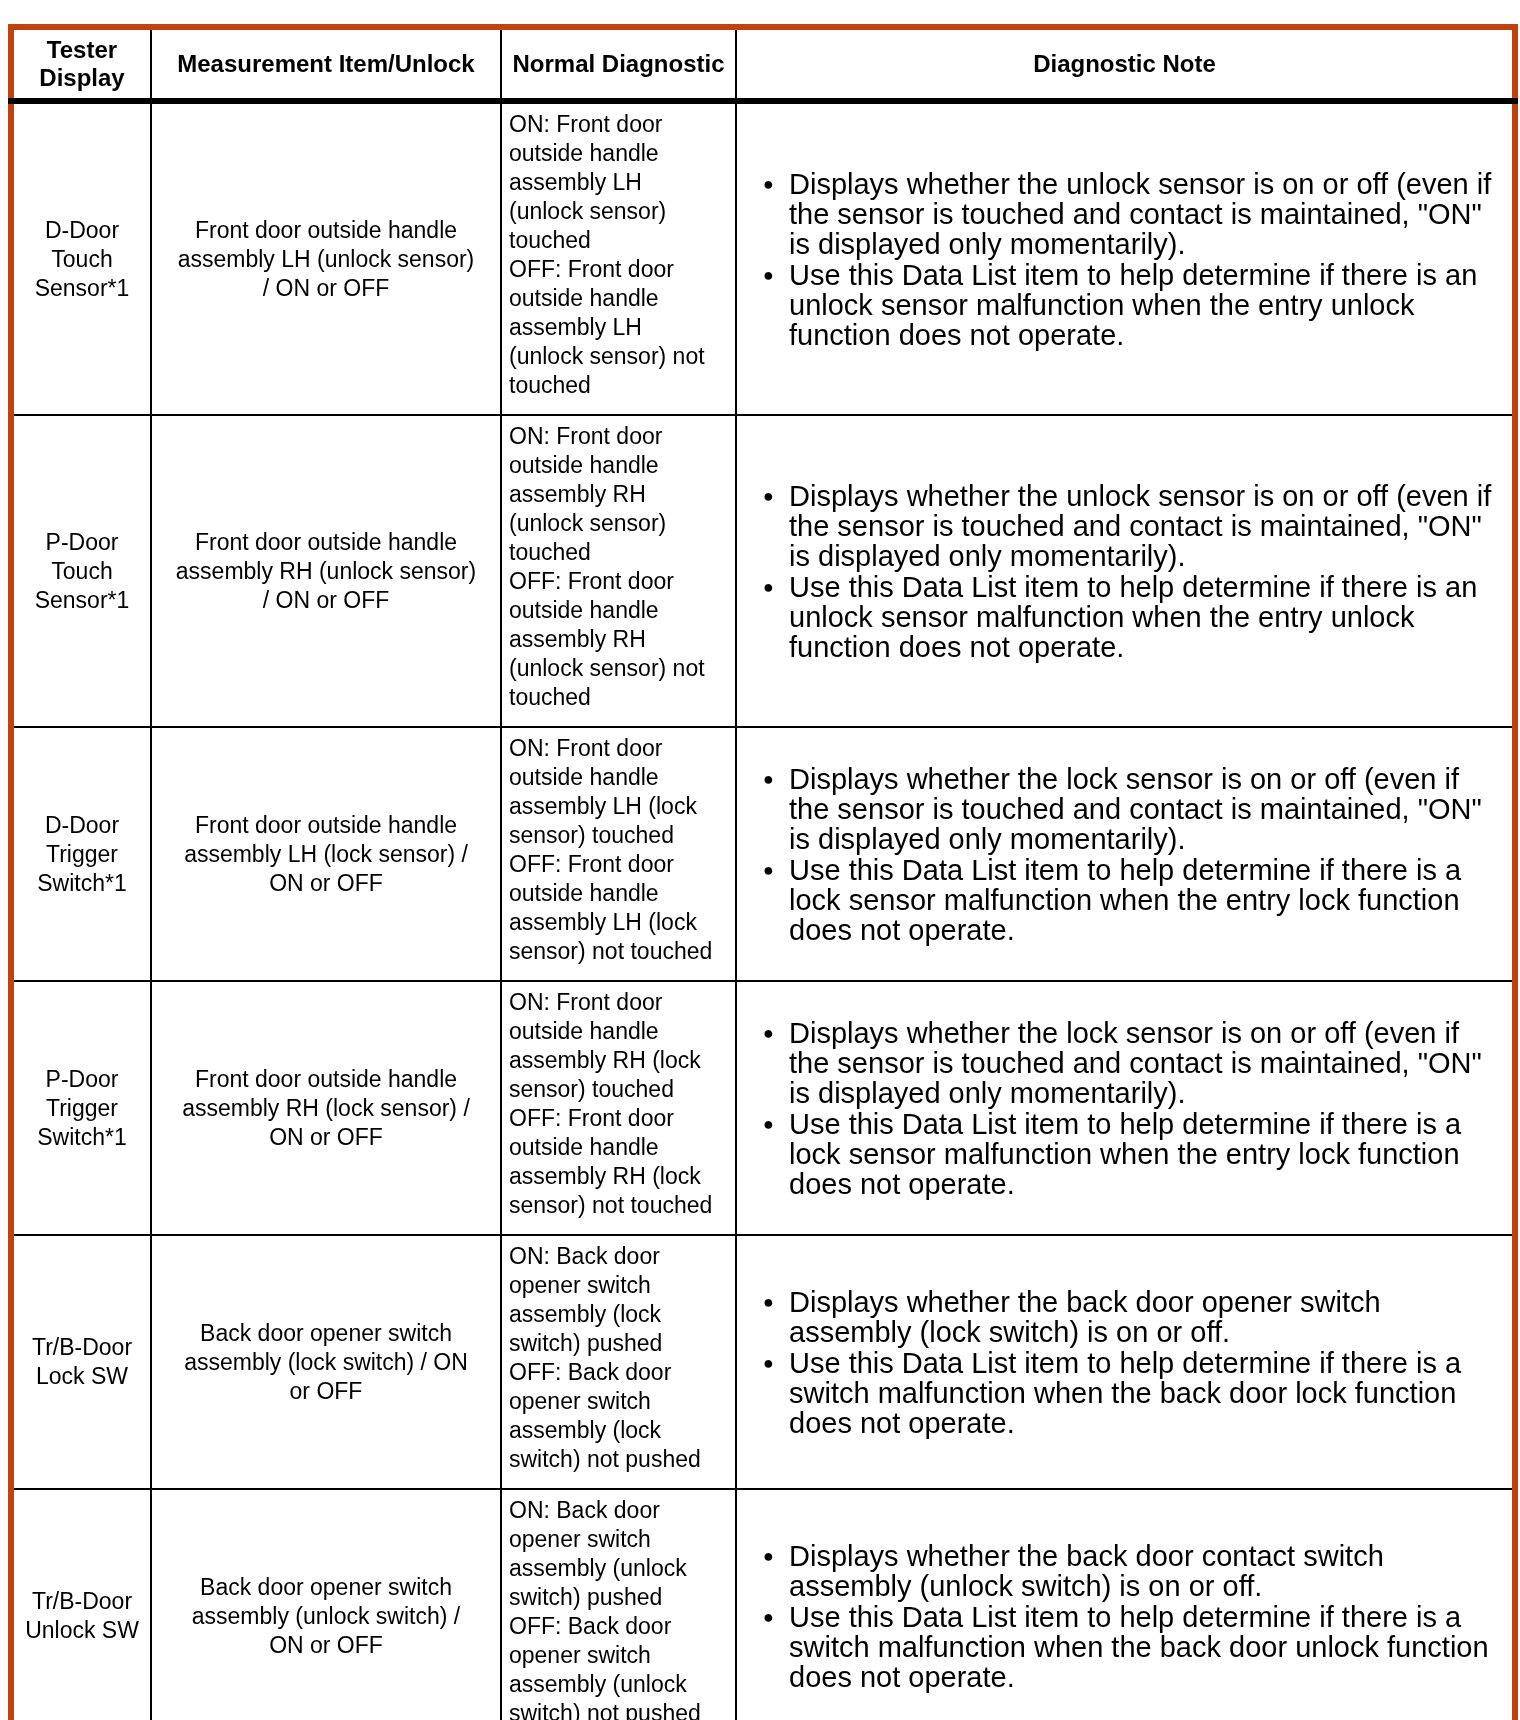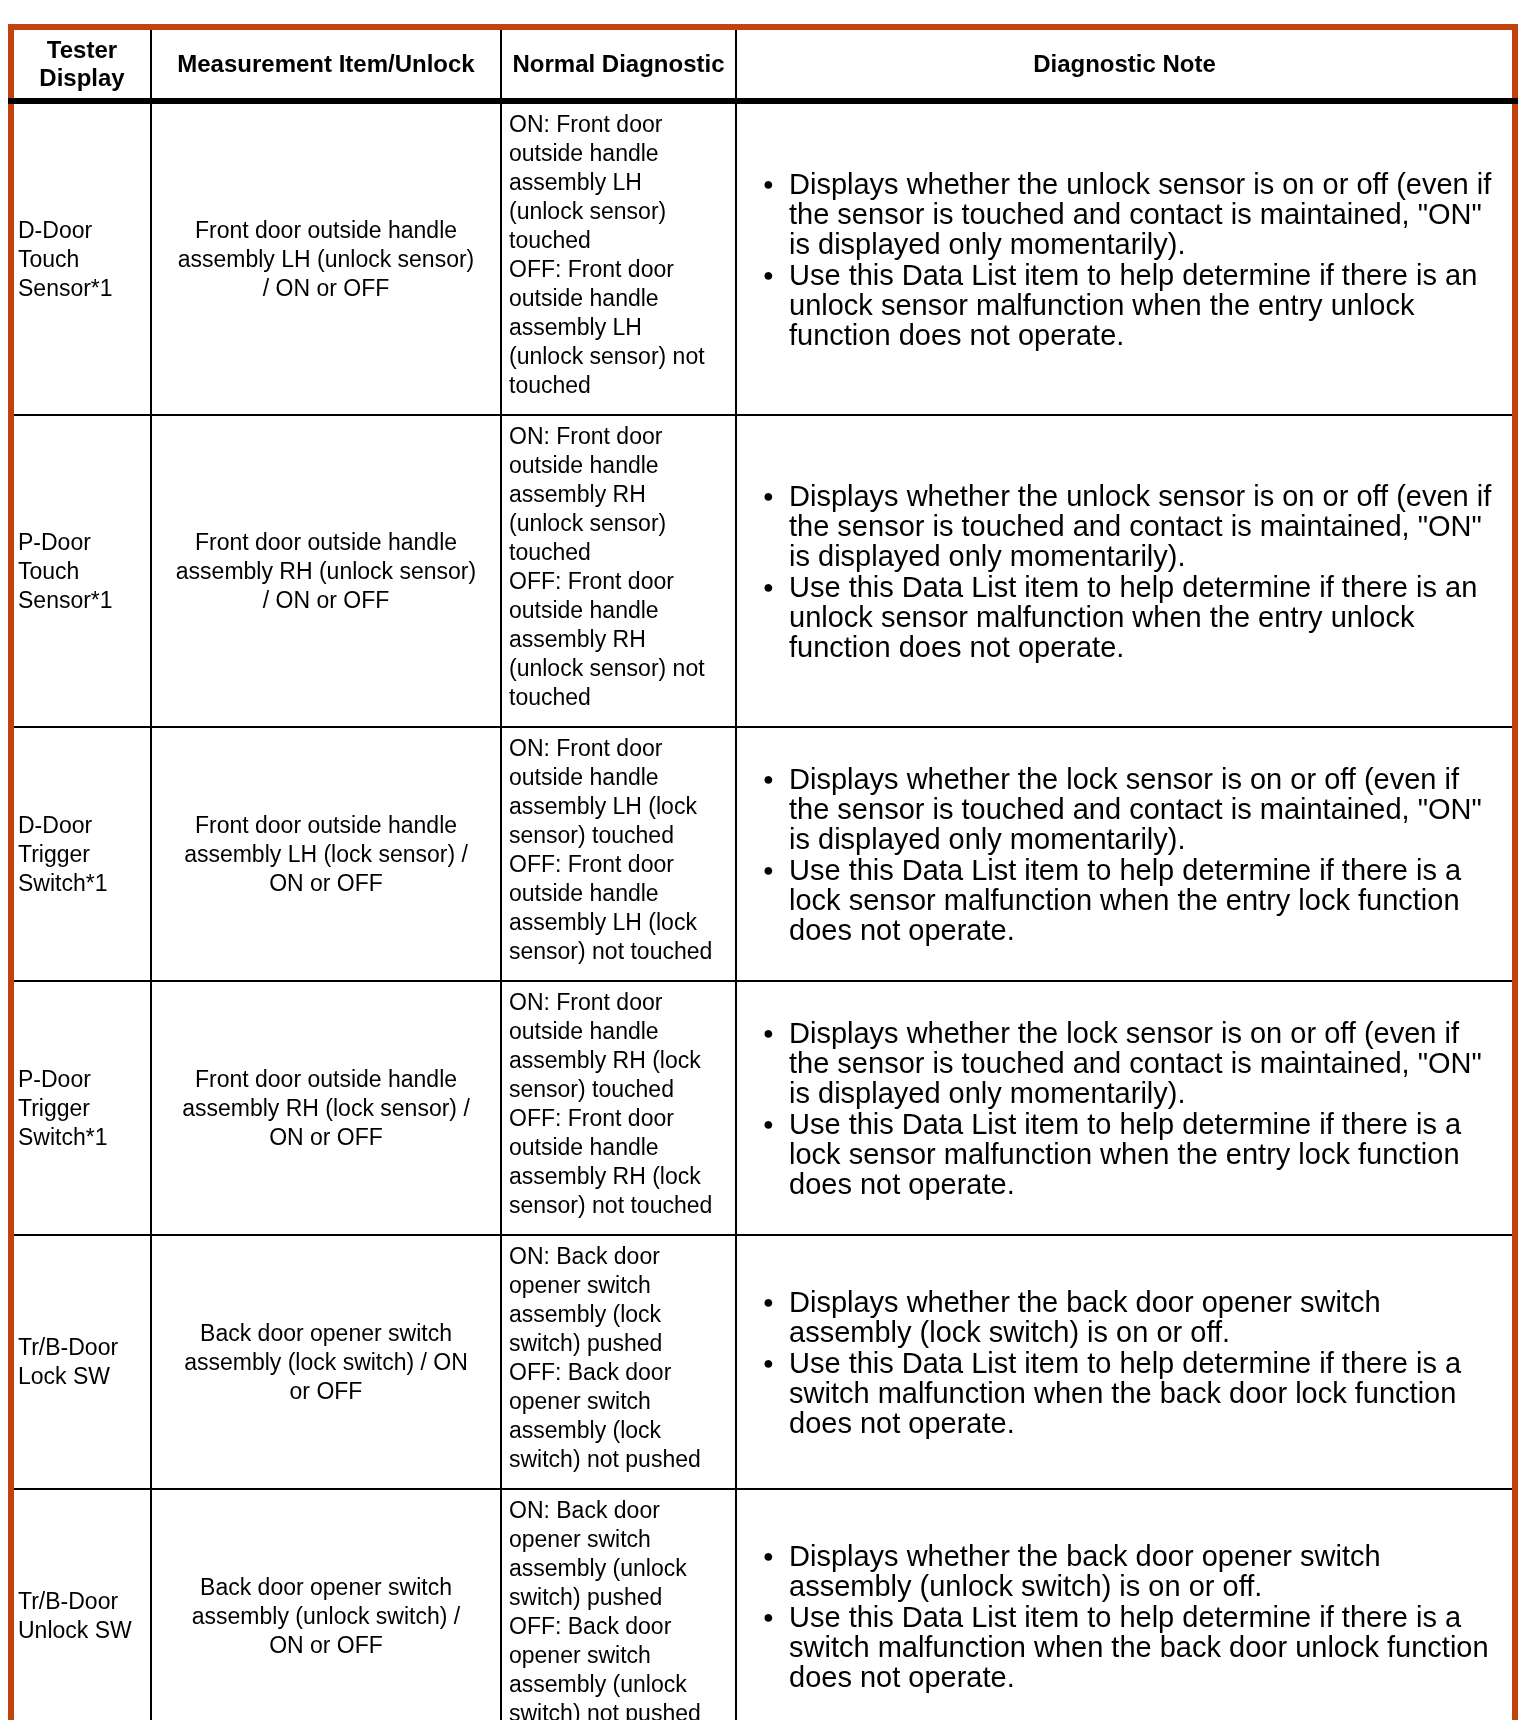--- a/index.html
+++ b/index.html
@@ -38,21 +38,21 @@
     height: 64px;
     font-size: 24px;
     line-height: 28px;
     font-weight: bold;
     text-align: center;
     vertical-align: middle;
     border-bottom: 6px solid #000;
     padding: 2px 4px;
   }
   td.cell-tester {
-    text-align: left;
+    text-align: center;
     vertical-align: middle;
     white-space: pre-line;
     padding: 2px 4px;
   }
   td.cell-measure {
     text-align: center;
     vertical-align: middle;
     white-space: pre-line;
     padding: 2px 6px;
   }
@@ -257,21 +257,21 @@
 opener switch
 assembly (unlock
 switch) pushed
 OFF: Back door
 opener switch
 assembly (unlock
 switch) not pushed</td>
         <td class="cell-note">
           <div class="note-item">
             <span class="bullet">●</span>
-            <span class="note-text">Displays whether the back door opener switch assembly (unlock switch) is on or off.</span>
+            <span class="note-text">Displays whether the back door contact switch assembly (unlock switch) is on or off.</span>
           </div>
           <div class="note-item">
             <span class="bullet">●</span>
             <span class="note-text">Use this Data List item to help determine if there is a switch malfunction when the back door unlock function does not operate.</span>
           </div>
         </td>
       </tr>
 
     </tbody>
   </table>

